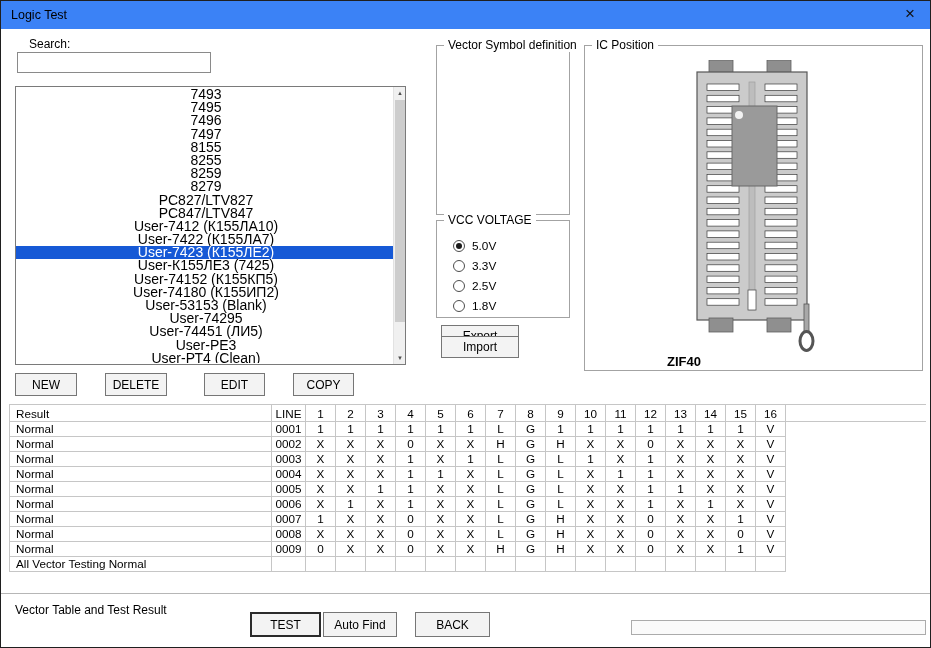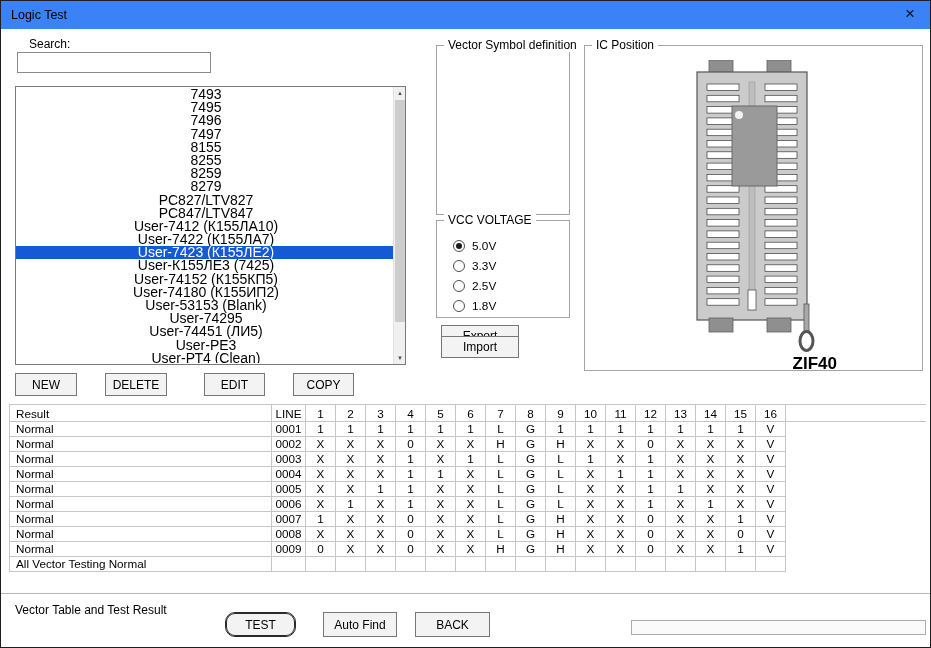--- a/index.html
+++ b/index.html
@@ -32,41 +32,41 @@
   
   .btn { position:absolute; background:#f3f3f3; border:1px solid #767676; font:12px "Liberation Sans",sans-serif;
     display:flex; align-items:center; justify-content:center; cursor:pointer; color:#000; }
   .btn.default { border:1px solid #2b2b2b; box-shadow:inset 0 0 0 1px #2b2b2b; }
   .btn-new    { left:14px;  top:372px; width:62px; height:23px; }
   .btn-delete { left:104px; top:372px; width:62px; height:23px;text-align:center; }
   .btn-edit   { left:203px; top:372px; width:61px; height:23px; }
   .btn-copy   { left:292px; top:372px; width:61px; height:23px; }
   .btn-export { left:440px; top:324px; width:78px; height:22px; }
   .btn-import { left:440px; top:335px; width:78px; height:22px; }
-  .btn-test   { left:224px; top:611px; width:71px; height:25px;border-radius:10px; }
+  .btn-test   { left:249px; top:611px; width:71px; height:25px; }
   .btn-autofind { left:322px; top:611px; width:74px; height:25px; }
   .btn-back   { left:414px; top:611px; width:75px; height:25px; }
   
   .groupbox { position:absolute; border:1px solid #a3a3a3; }
   .groupbox .legend { position:absolute; top:-8px; left:7px; background:#fff; padding:0 4px; font-size:12px; white-space:nowrap;text-align:center; }
   .gb-symbols { left:435px; top:44px;  width:134px; height:170px; }
   .gb-vcc     { left:435px; top:219px; width:134px; height:98px; }
   .gb-icpos   { left:583px; top:44px;  width:339px; height:326px; }
   .vs-lines { position:absolute; left:14px; top:28px; line-height:13.1px; font-size:11.7px; white-space:pre; }
   .vcc-options { position:absolute; left:16px; top:15px; right:4px; }
   .vcc-option { height:20px; display:flex; align-items:center; cursor:pointer; }
   .radio { width:12px; height:12px; border:1px solid #4d4d4d; border-radius:50%; background:#fff;
     display:inline-block; position:relative; margin-right:7px; flex:0 0 auto; }
   .radio.selected::after { content:""; position:absolute; left:2px; top:2px; width:6px; height:6px;
     background:#1b1b1b; border-radius:50%; }
   .vcc-label { font-size:11.8px; }
   
   .zif-wrap { position:absolute; left:82px; top:14px; width:170px; height:300px; }
-  .zif-label { position:absolute; left:82px; top:308px; width:170px; text-align:right;
-    font-weight:bold; font-size:17px; }
+  .zif-label { position:absolute; left:82px; top:308px; width:170px; text-align:left;
+    font-weight:bold; font-size:13px; }
   .tab  { fill:#8f8f8f; stroke:#5f5f5f; stroke-width:0.8; }
   .sbody{ fill:#cbcbcb; stroke:#565656; stroke-width:1.2; }
   .chip { fill:#9a9a9a; stroke:#686868; stroke-width:1; }
   
   .result-table { position:absolute; left:8px; top:403px; width:917px; border-collapse:collapse;
     table-layout:fixed; font-size:11.7px; }
   .result-table th, .result-table td { border:1px solid #c6c6c6; padding:0; text-align:center;
     font-weight:normal; white-space:nowrap; overflow:hidden; }
   .result-table th { height:17px; }
   .result-table td { height:14px; line-height:14px; }

